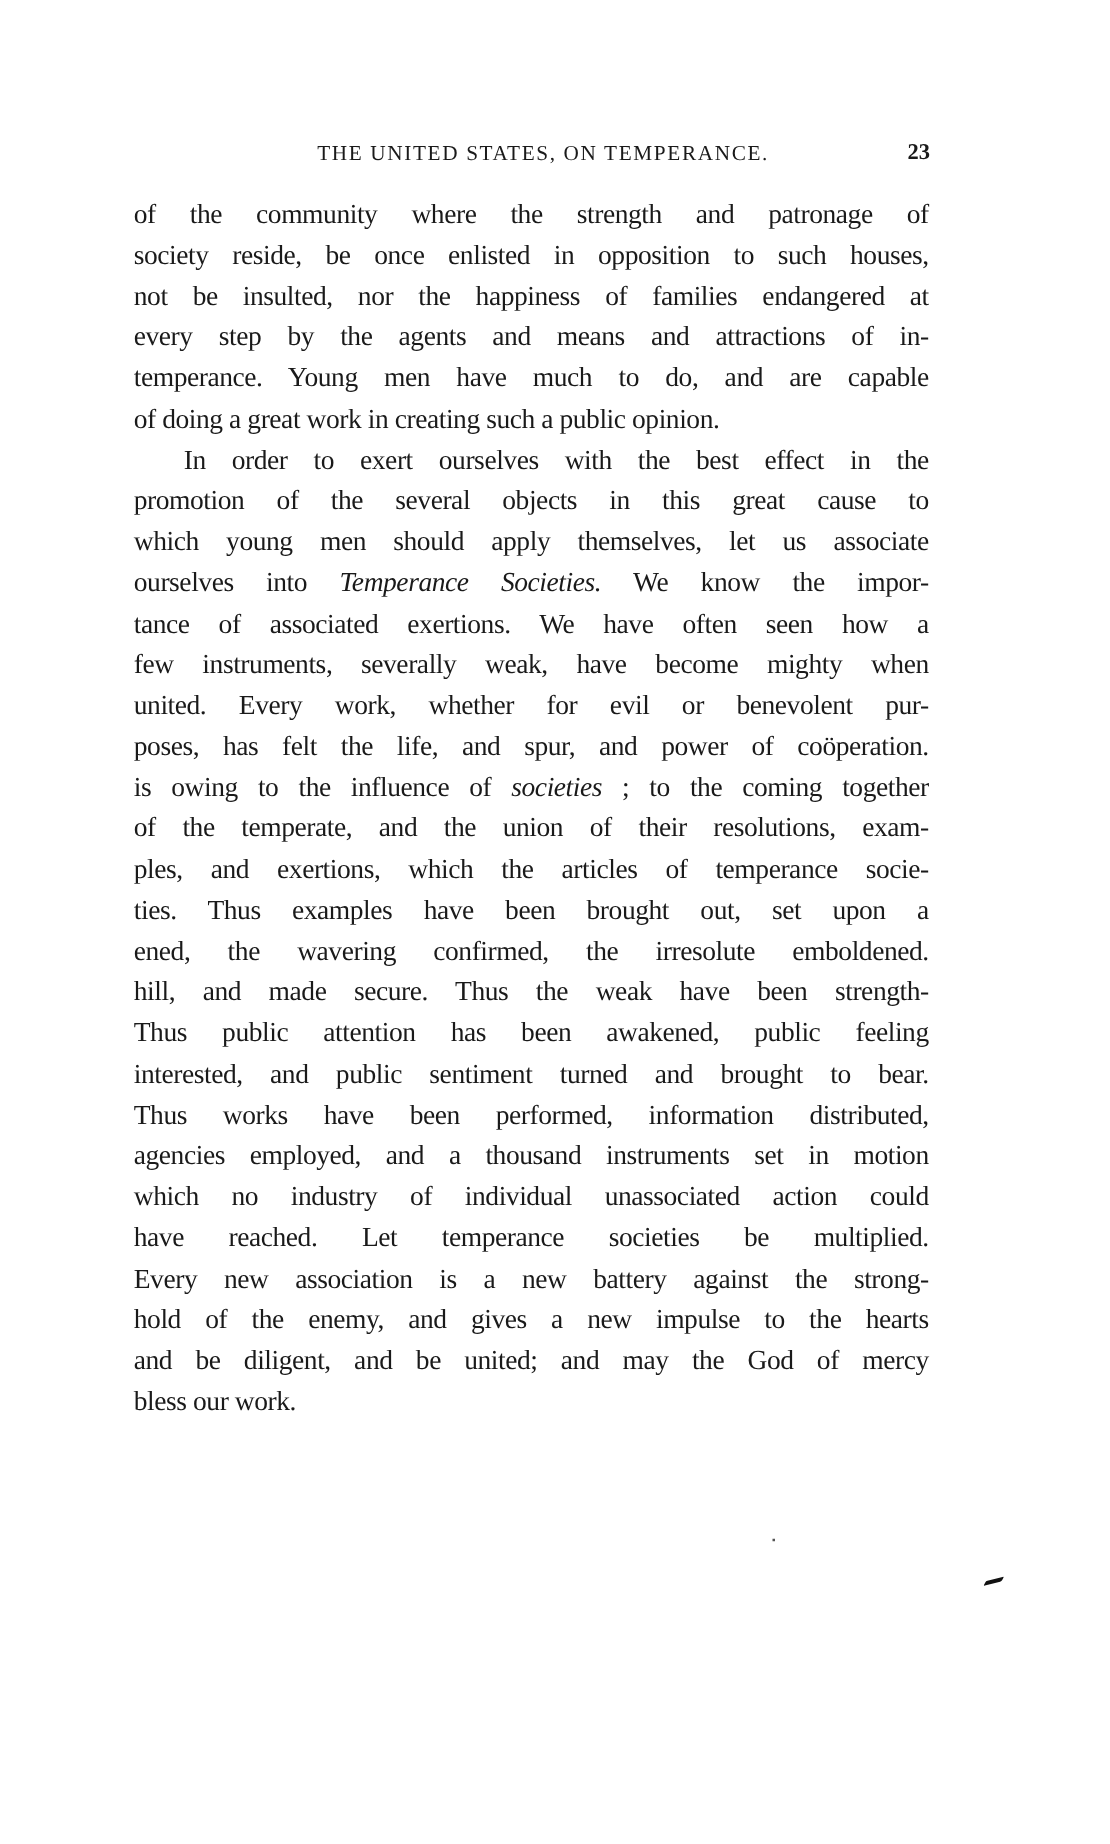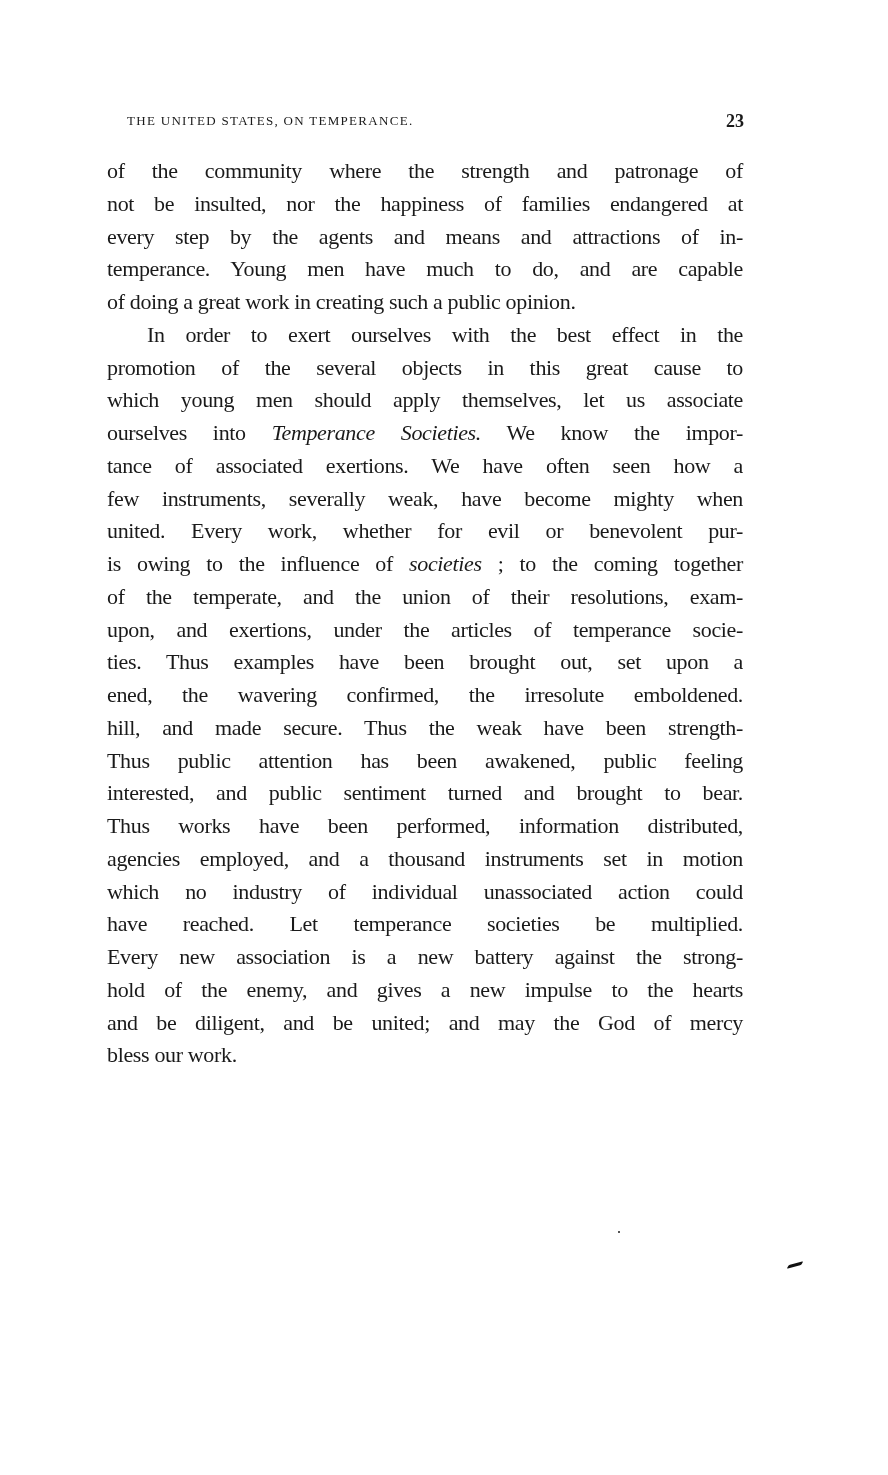--- a/index.html
+++ b/index.html
@@ -19,22 +19,22 @@
       position: absolute;
       left: 107px;
       top: 113px;
       width: 635px;
       height: 24px;
     }
     .running-title {
       position: absolute;
       left: 0;
       right: 0;
-      text-align: left;
-      font-size: 13px;
+      text-align: center;
+      font-size: 17px;
       letter-spacing: 1.3px;
       text-transform: uppercase;
       padding-left: 20px;
     }
     .page-number {
       position: absolute;
       right: -2px;
       top: -2px;
       font-size: 18px;
       font-weight: bold;
@@ -98,20 +98,23 @@
   <div class="running-title">The United States, on Temperance.</div>
   <div class="page-number">23</div>
 </div>
 
 <div class="text-block" id="text-block">
     <div>
       <span class="line">
         <span class="word-flow">of the community where the strength and patronage of</span>
       </span>
       <span class="line">
+        <span class="word-flow">society reside, be once enlisted in opposition to such houses,</span>
+      </span>
+      <span class="line">
         <span class="word-flow">not be insulted, nor the happiness of families endangered at</span>
       </span>
       <span class="line">
         <span class="word-flow">every step by the agents and means and attractions of in-</span>
       </span>
       <span class="line">
         <span class="word-flow">temperance.  Young men have much to do, and are capable</span>
       </span>
       <span class="line last">
         <span class="word-flow">of doing a great work in creating such a public opinion.</span>
@@ -133,27 +136,30 @@
       <span class="line">
         <span class="word-flow">tance of associated exertions.  We have often seen how a</span>
       </span>
       <span class="line">
         <span class="word-flow">few instruments, severally weak, have become mighty when</span>
       </span>
       <span class="line">
         <span class="word-flow">united.  Every work, whether for evil or benevolent pur-</span>
       </span>
       <span class="line">
+        <span class="word-flow">poses, has felt the life, and spur, and power of coöperation.</span>
+      </span>
+      <span class="line">
         <span class="word-flow">is owing to the influence of <em>societies</em> ; to the coming together</span>
       </span>
       <span class="line">
         <span class="word-flow">of the temperate, and the union of their resolutions, exam-</span>
       </span>
       <span class="line">
-        <span class="word-flow">upon, and exertions, under the articles of temperance socie-</span>
+        <span class="word-flow">ples, and exertions, which the articles of temperance socie-</span>
       </span>
       <span class="line">
         <span class="word-flow">ties.  Thus examples have been brought out, set upon a</span>
       </span>
       <span class="line">
         <span class="word-flow">ened, the wavering confirmed, the irresolute emboldened.</span>
       </span>
       <span class="line">
         <span class="word-flow">hill, and made secure.  Thus the weak have been strength-</span>
       </span>

